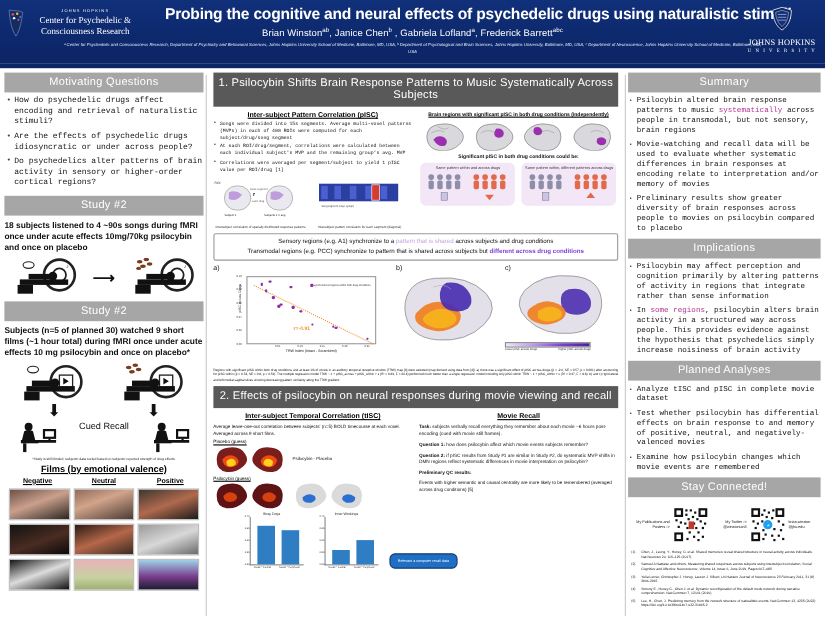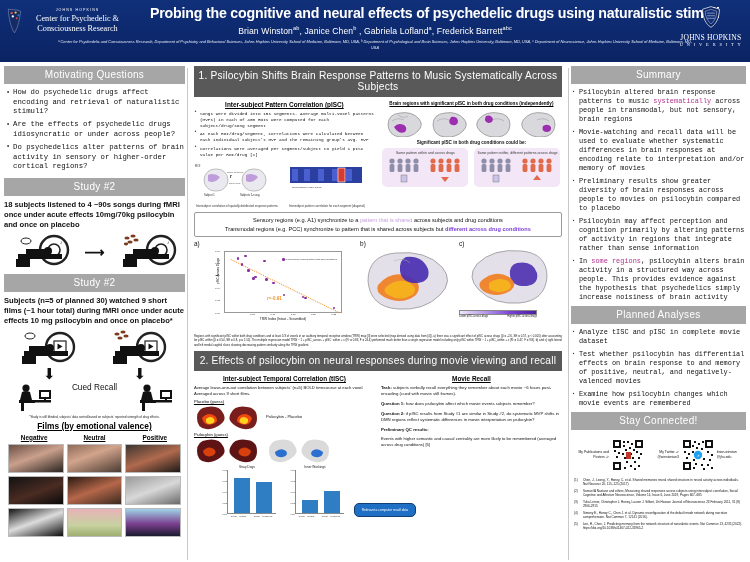--- a/index.html
+++ b/index.html
@@ -694,20 +694,21 @@
 
     <div class="col-right">
 
       <div class="banner">Summary</div>
       <ul class="bl bl-r">
         <li id="sum0">Psilocybin altered brain response patterns to music <span class="hl">systematically</span> across people in transmodal, but not sensory, brain regions</li>
         <li>Movie-watching and recall data will be used to evaluate whether systematic differences in brain responses at encoding relate to interpretation and/or memory of movies</li>
         <li>Preliminary results show greater diversity of brain responses across people to movies on psilocybin compared to placebo</li>
       </ul>
 
+      <div class="banner">Implications</div>
       <ul class="bl bl-r">
         <li>Psilocybin may affect perception and cognition primarily by altering patterns of activity in regions that integrate rather than sense information</li>
         <li id="imp1">In <span class="hl">some regions</span>, psilocybin alters brain activity in a structured way across people. This provides evidence against the hypothesis that psychedelics simply increase noisiness of brain activity</li>
       </ul>
 
       <div class="banner">Planned Analyses</div>
       <ul class="bl bl-r">
         <li>Analyze tISC and pISC in complete movie dataset</li>
         <li>Test whether psilocybin has differential effects on brain response to and memory of positive, neutral, and negatively-valenced movies</li>
         <li>Examine how psilocybin changes which movie events are remembered</li>

